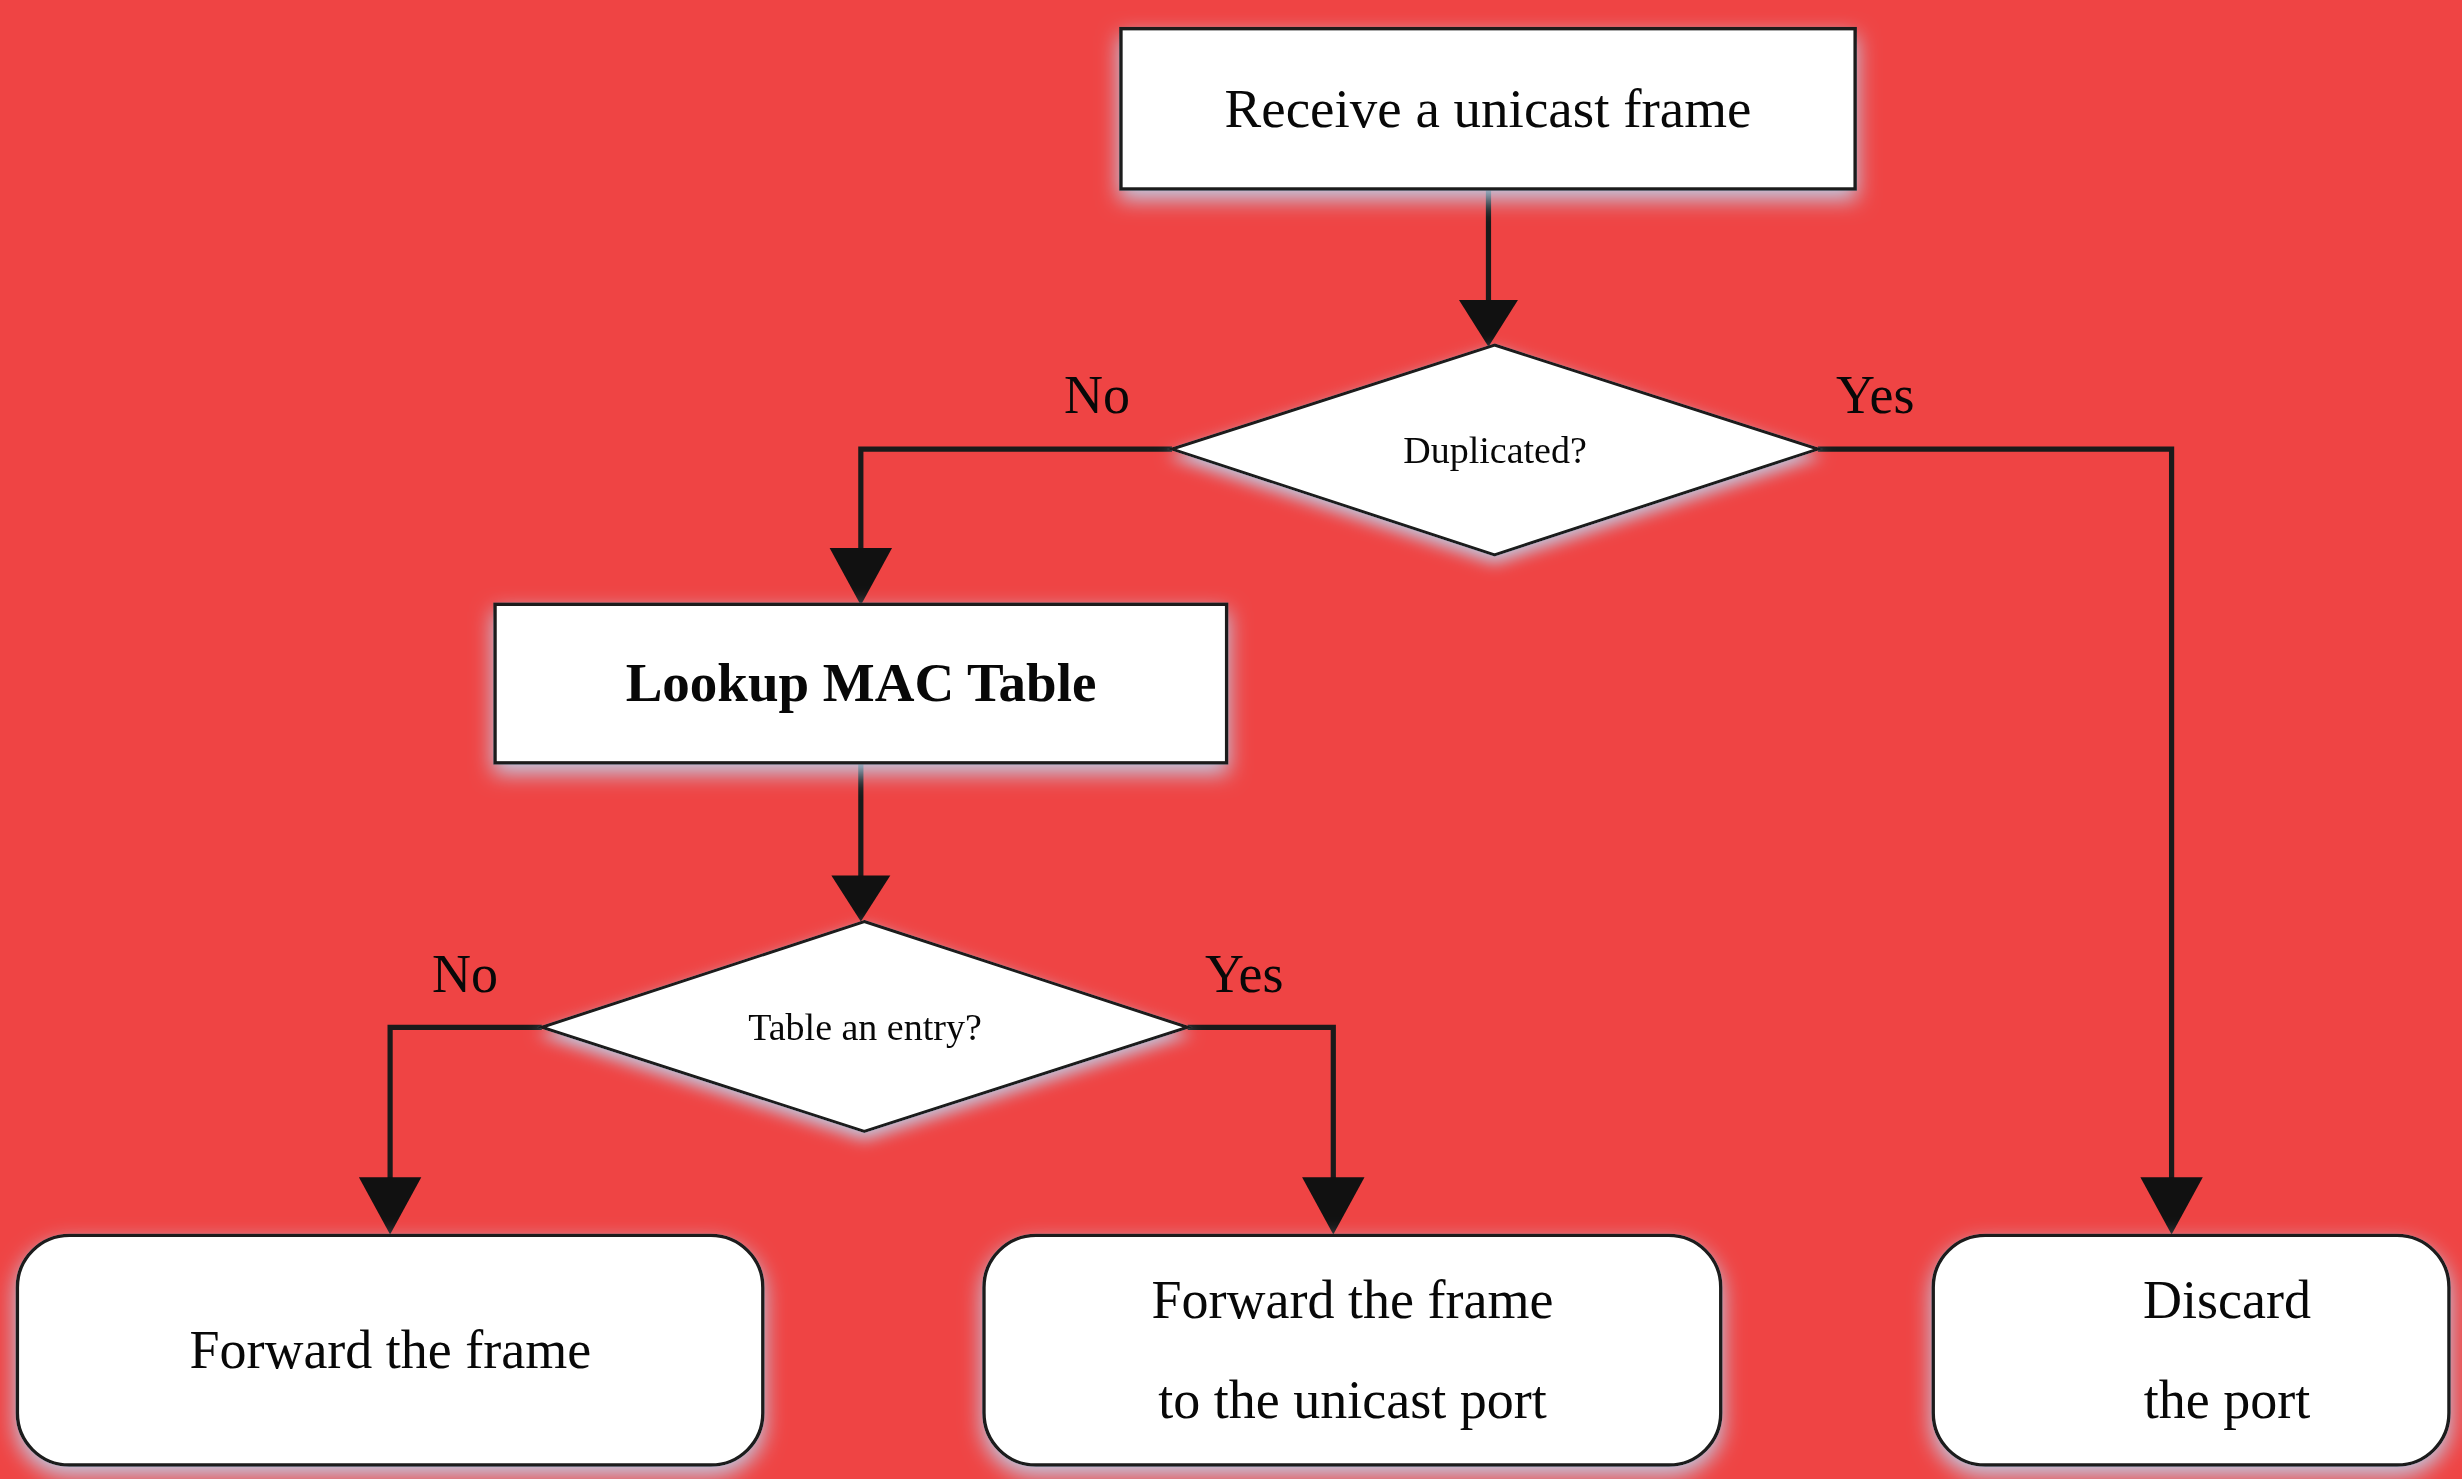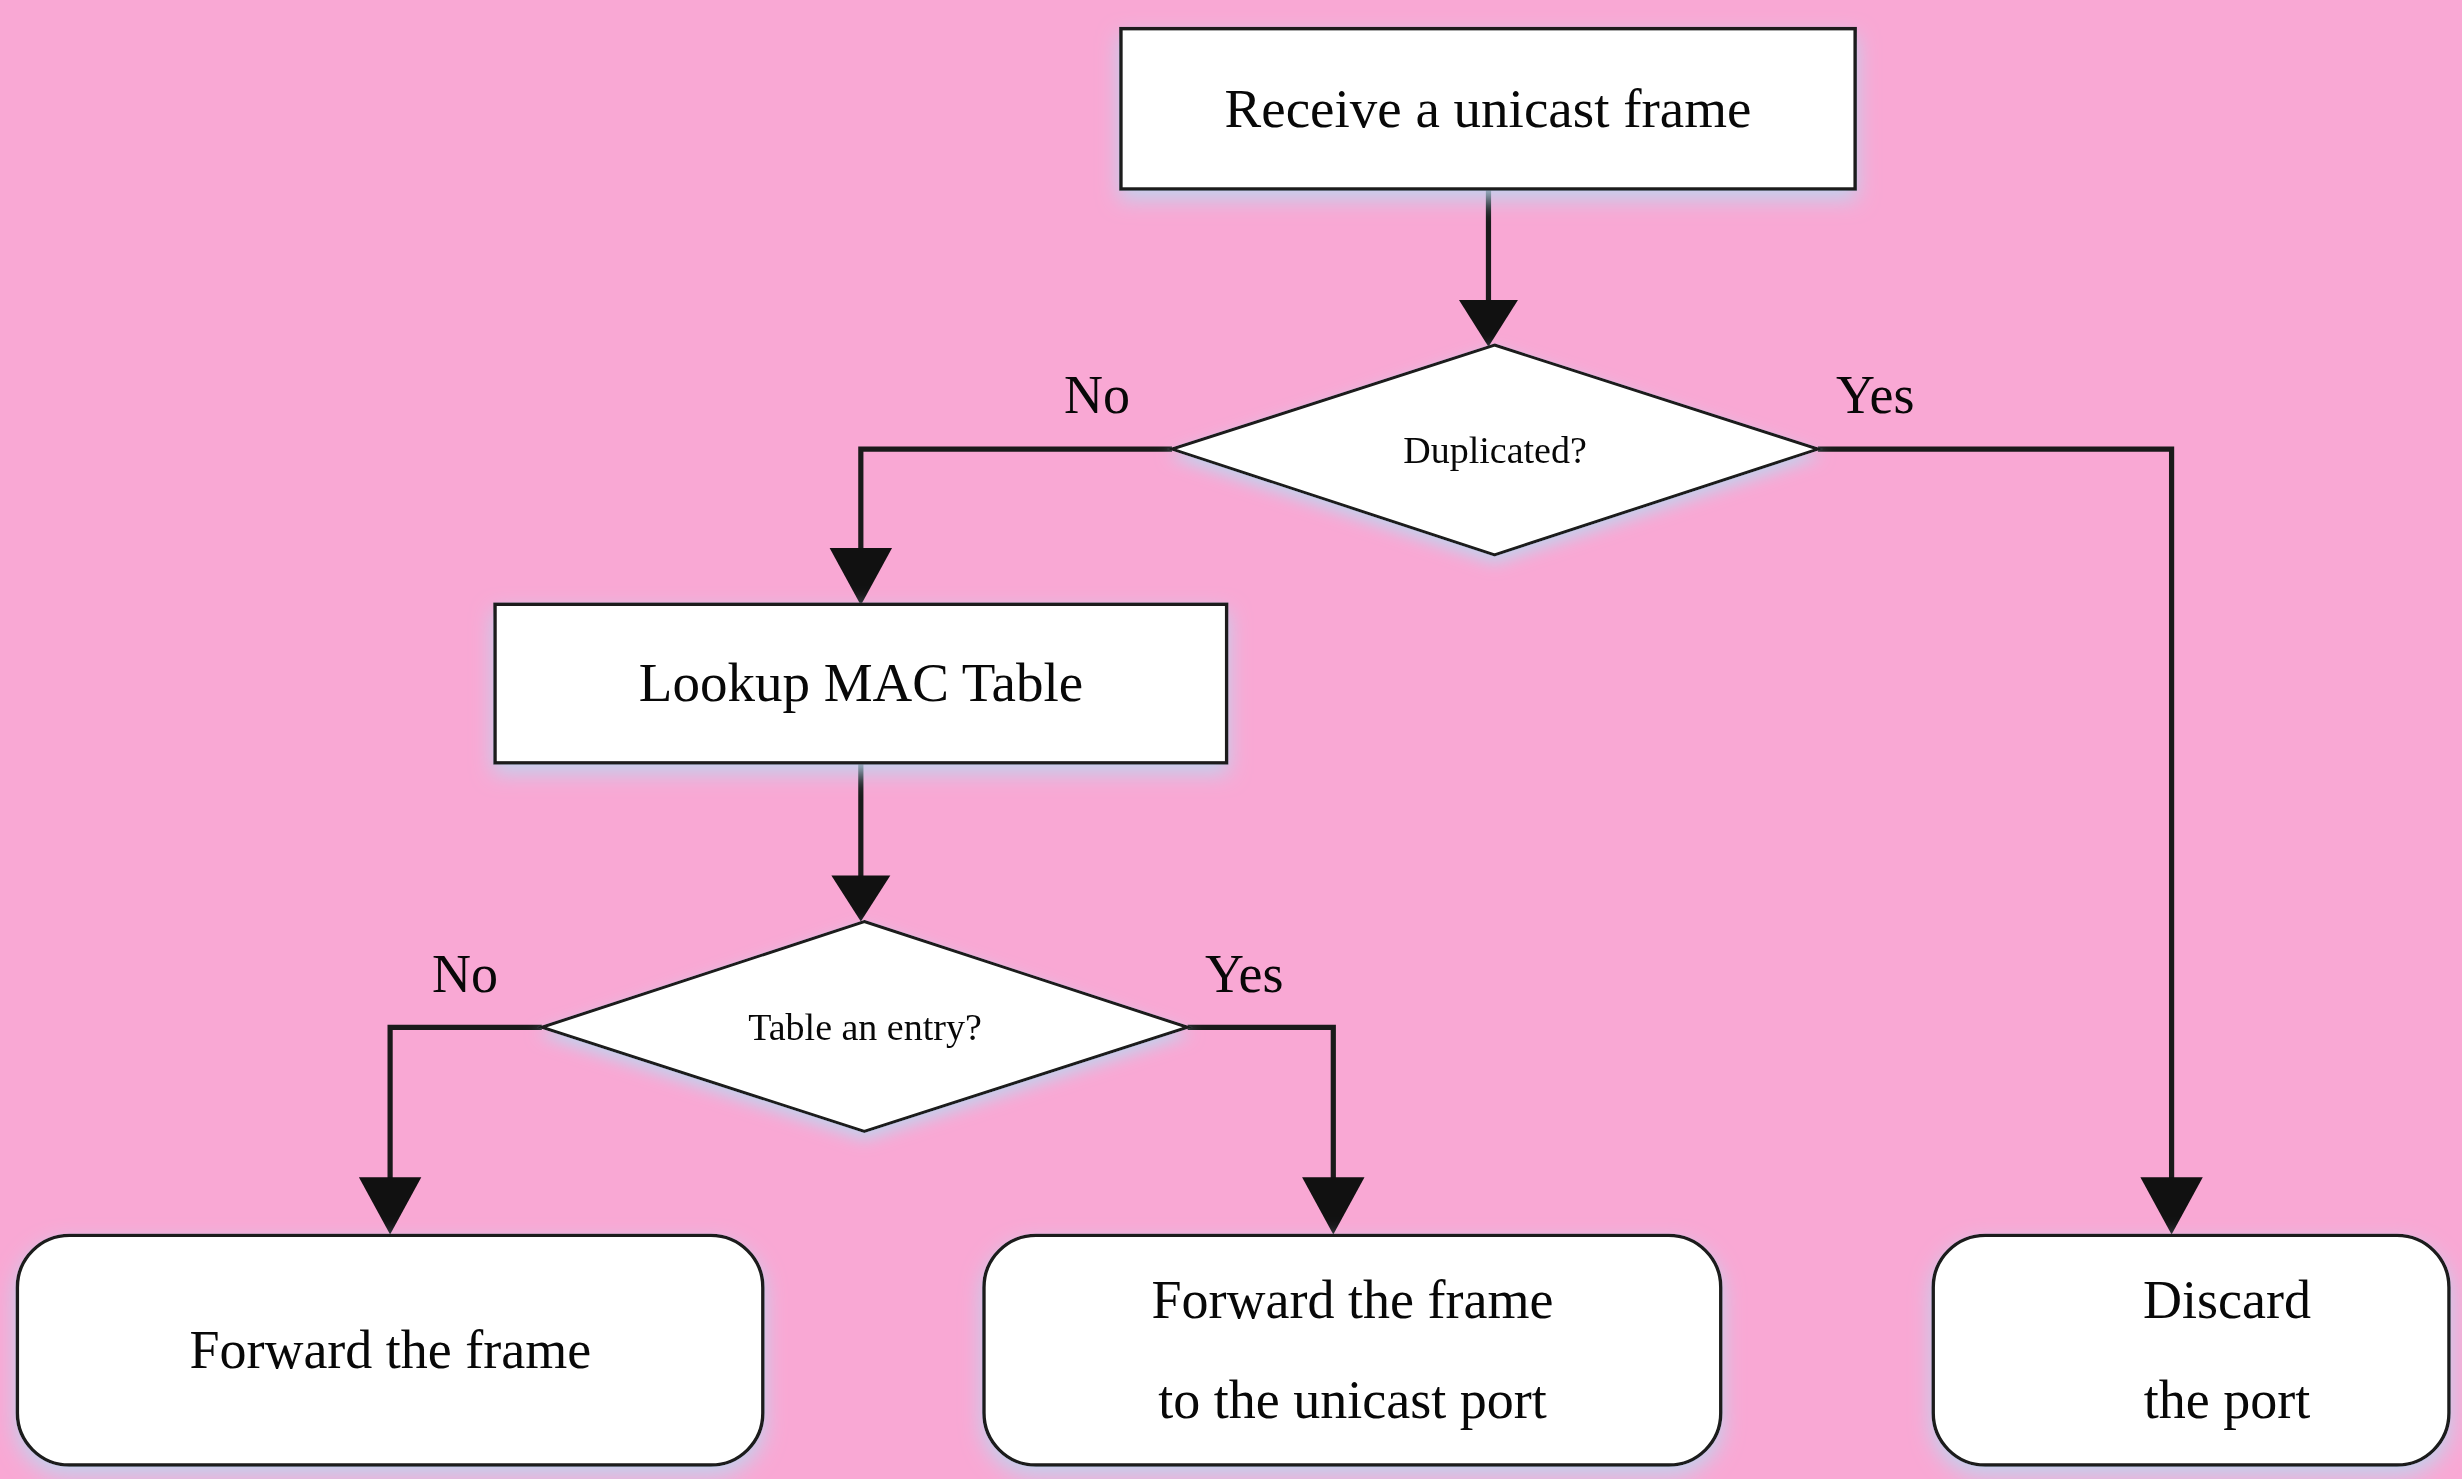--- a/index.html
+++ b/index.html
@@ -7,21 +7,21 @@
     padding: 0;
     background: #ffffff;
   }
   body {
     font-family: "Liberation Serif", "DejaVu Serif", serif;
   }
   #flowchart-root {
     position: relative;
     width: 2462px;
     height: 1479px;
-    background: #f9a8d4;
+    background: #ef4444;
     overflow: hidden;
   }
   svg.canvas {
     position: absolute;
     top: 0;
     left: 0;
     width: 2462px;
     height: 1479px;
     display: block;
   }
@@ -143,21 +143,21 @@
   </svg>
 
   <div class="node-label label-process" style="left:1121px; top:29px; width:734px; height:160px;">
     <span>Receive a unicast frame</span>
   </div>
 
   <div class="node-label label-decision" style="left:1172px; top:345px; width:646px; height:210px;">
     <span>Duplicated?</span>
   </div>
 
-  <div class="node-label label-process" style="left:495px; top:604px; width:732px; height:159px;">
+  <div class="node-label label-process" style="left:495px; top:604px; width:732px; height:159px;font-weight:bold;">
     <span>Lookup MAC Table</span>
   </div>
 
   <div class="node-label label-decision" style="left:542px; top:922px; width:646px; height:210px;">
     <span>Table an entry?</span>
   </div>
 
   <div class="node-label label-terminal" style="left:17.3px; top:1236px; width:746px; height:230px;">
     <span>Forward the frame</span>
   </div>

